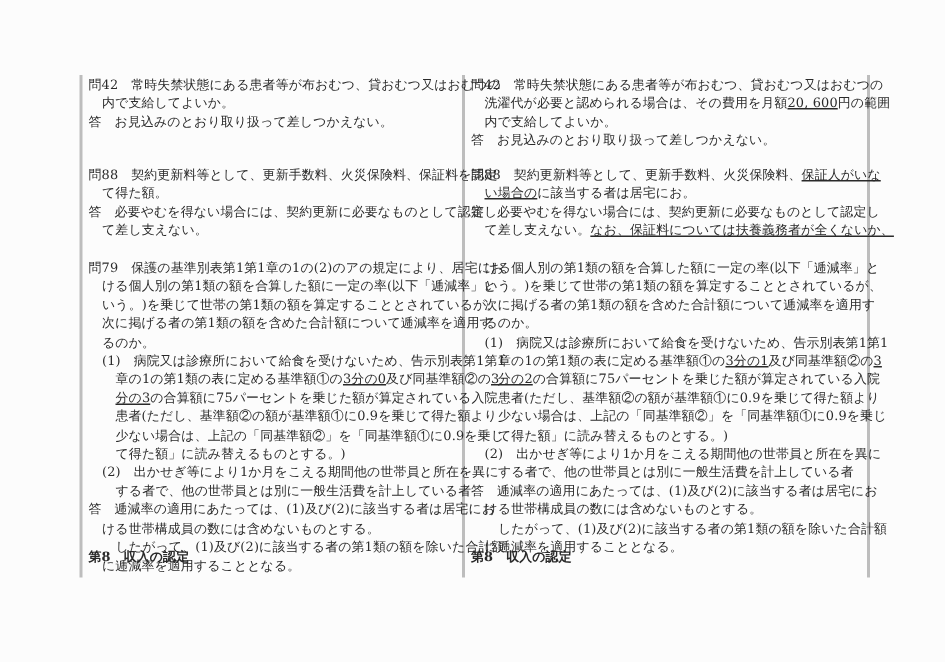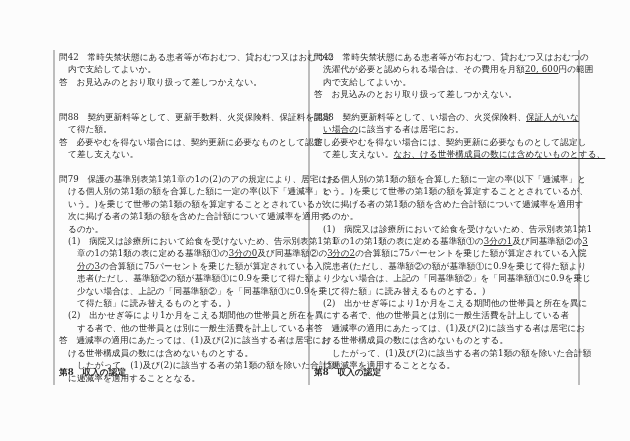--- a/index.html
+++ b/index.html
@@ -83,24 +83,24 @@
 
   <div class="col right">
     <div class="block" style="top:1px;">
       <span class="line">問42　常時失禁状態にある患者等が布おむつ、貸おむつ又はおむつの</span>
       <span class="line i1"><span>洗濯代が必要と認められる場合は、その費用を月額</span><span class="u">20, 600</span><span>円の範囲</span></span>
       <span class="line i1">内で支給してよいか。</span>
       <span class="line">答　お見込みのとおり取り扱って差しつかえない。</span>
     </div>
 
     <div class="block" style="top:61px;">
-      <span class="line"><span>問88　契約更新料等として、い場合の、火災保険料、</span><span class="u">保証人がいな</span></span>
+      <span class="line"><span>問88　契約更新料等として、更新手数料、火災保険料、</span><span class="u">保証人がいな</span></span>
       <span class="line i1"><span class="u">い場合の</span><span>に該当する者は居宅にお。</span></span>
       <span class="line">答　必要やむを得ない場合には、契約更新に必要なものとして認定し</span>
-      <span class="line i1"><span>て差し支えない。</span><span class="u">なお、ける世帯構成員の数には含めないものとする、</span></span>
+      <span class="line i1"><span>て差し支えない。</span><span class="u">なお、保証料については扶養義務者が全くないか、</span></span>
     </div>
 
     <div class="block" style="top:123px;">
       <span class="line i1">ける個人別の第1類の額を合算した額に一定の率(以下「逓減率」と</span>
       <span class="line i1">いう。)を乗じて世帯の第1類の額を算定することとされているが、</span>
       <span class="line i1">次に掲げる者の第1類の額を含めた合計額について逓減率を適用す</span>
       <span class="line i1">るのか。</span>
       <span class="line i1">(1)　病院又は診療所において給食を受けないため、告示別表第1第1</span>
       <span class="line i2"><span>章の1の第1類の表に定める基準額①の</span><span class="u">3分の1</span><span>及び同基準額②の</span><span class="u">3</span></span>
       <span class="line i2"><span class="u">分の2</span><span>の合算額に75パーセントを乗じた額が算定されている入院</span></span>

